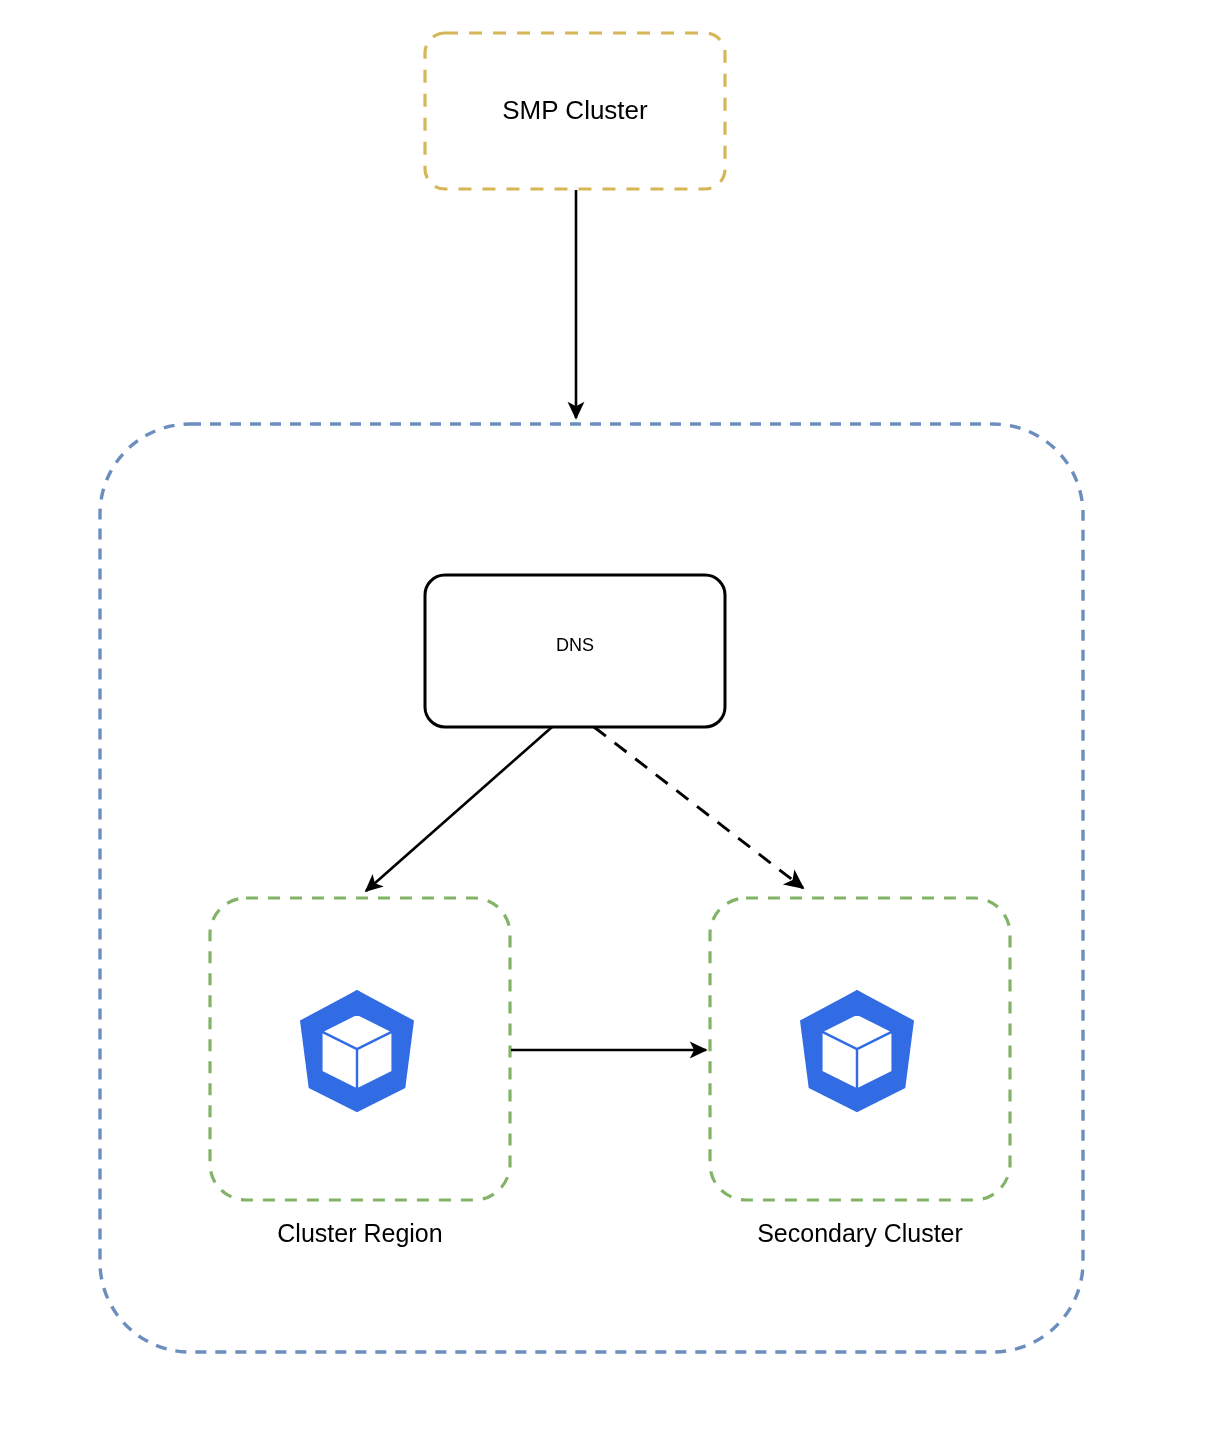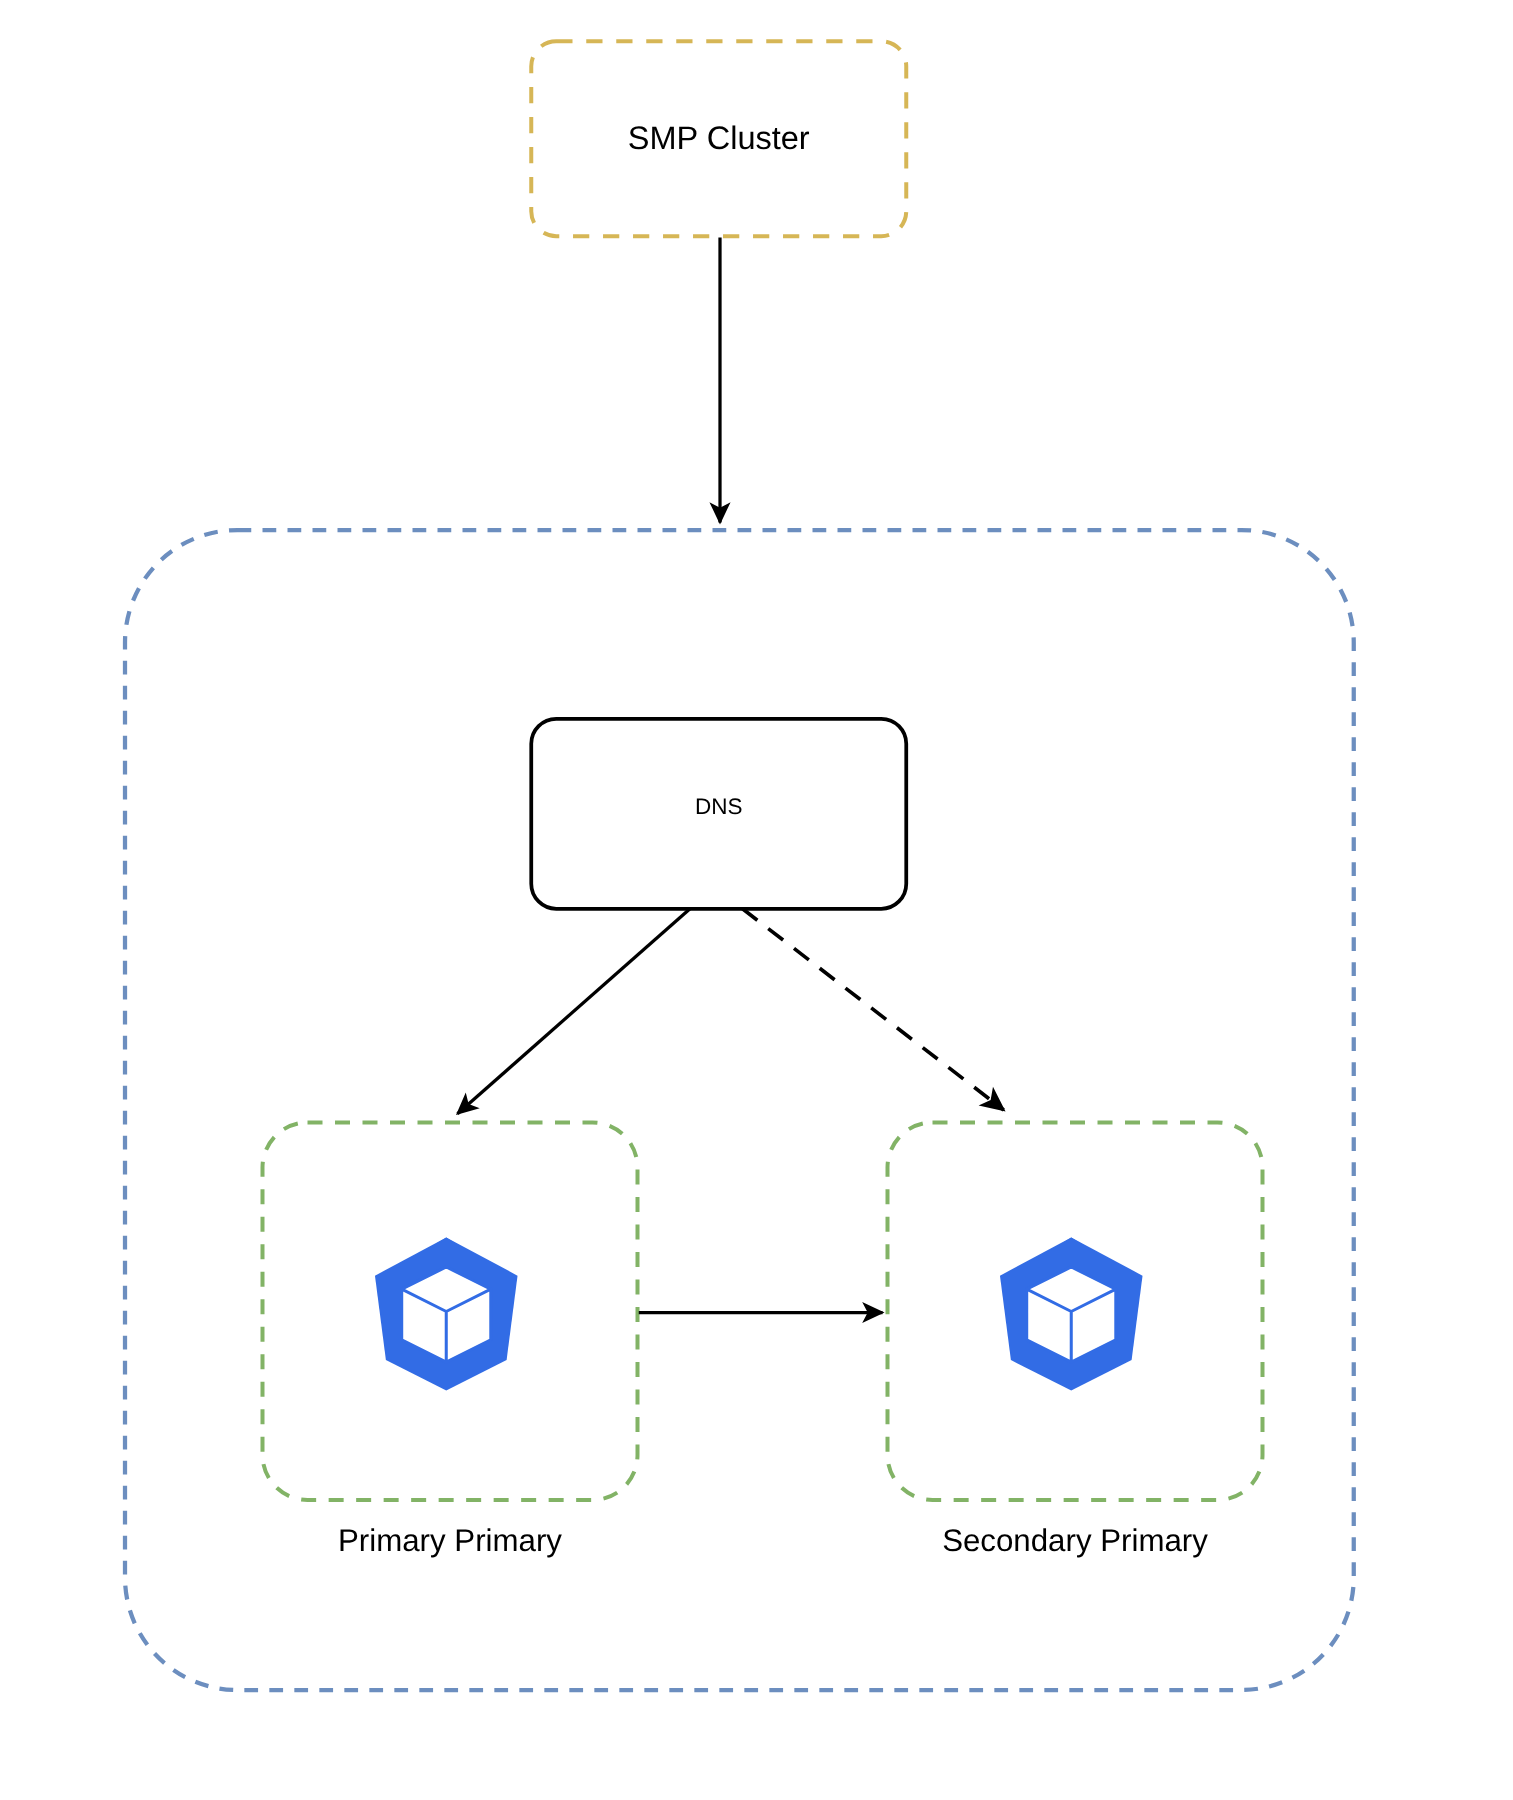--- a/index.html
+++ b/index.html
@@ -142,17 +142,17 @@
   <div class="hit" id="outer-container-box"></div>
   <div class="hit" id="smp-cluster-box"></div>
   <div class="hit" id="dns-box"></div>
   <div class="hit" id="primary-region-box"></div>
   <div class="hit" id="secondary-region-box"></div>
 
   <div class="node-label" id="smp-cluster-label">SMP Cluster</div>
 
   <div class="node-label" id="dns-label">DNS</div>
 
-  <div class="node-label" id="primary-region-label">Primary Primary</div>
+  <div class="node-label" id="primary-region-label">Cluster Region</div>
 
-  <div class="node-label" id="secondary-region-label">Secondary Primary</div>
+  <div class="node-label" id="secondary-region-label">Secondary Cluster</div>
 
 </div>
 
 </body></html>

